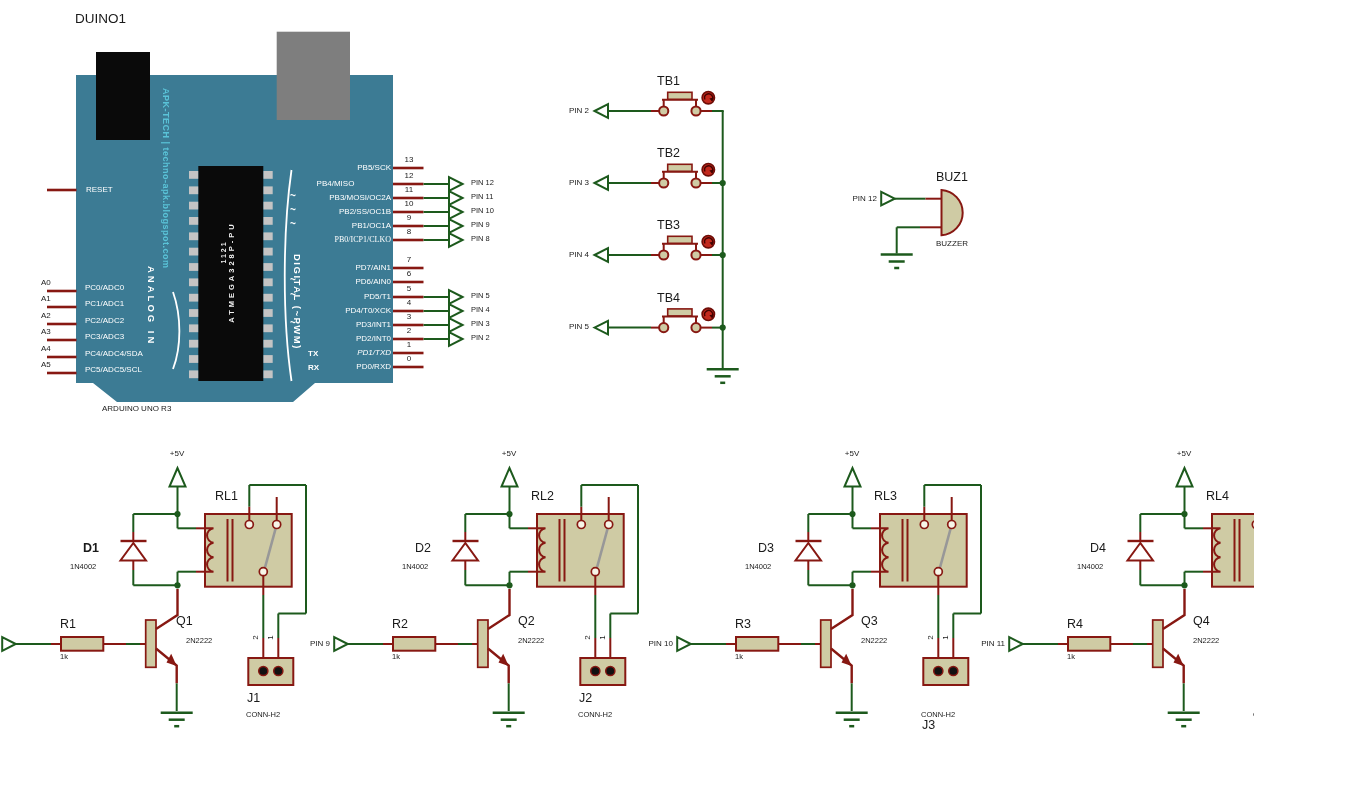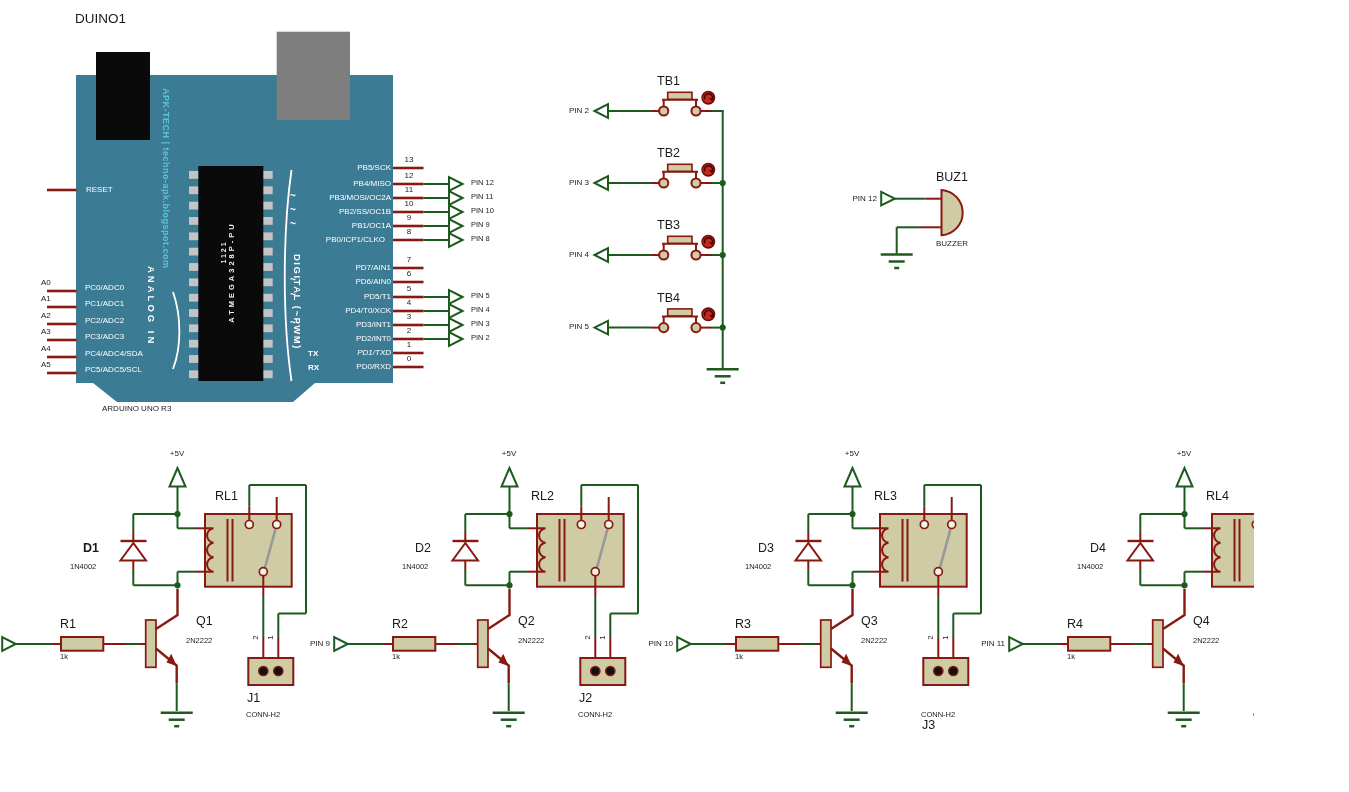--- a/index.html
+++ b/index.html
@@ -257,25 +257,25 @@
 <div class="lab" style="left:41px;top:344px;">A4</div>
 <div class="lab" style="left:41px;top:360px;">A5</div>
 <div class="lab wt" style="left:85px;top:283px;">PC0/ADC0</div>
 <div class="lab wt" style="left:85px;top:299px;">PC1/ADC1</div>
 <div class="lab wt" style="left:85px;top:316px;">PC2/ADC2</div>
 <div class="lab wt" style="left:85px;top:332px;">PC3/ADC3</div>
 <div class="lab wt" style="left:85px;top:349px;">PC4/ADC4/SDA</div>
 <div class="lab wt" style="left:85px;top:365px;">PC5/ADC5/SCL</div>
 
 <div class="lab wt ra" style="left:280px;top:163px;width:111px;">PB5/SCK</div>
-<div class="lab wt ra" style="left:280px;top:179px;width:111px;">PB4/MISO</div>
+<div class="lab wt ra" style="left:280px;top:179px;width:111px;text-align:center;">PB4/MISO</div>
 <div class="lab wt ra" style="left:280px;top:193px;width:111px;">PB3/MOSI/OC2A</div>
 <div class="lab wt ra" style="left:280px;top:207px;width:111px;">PB2/SS/OC1B</div>
 <div class="lab wt ra" style="left:280px;top:221px;width:111px;">PB1/OC1A</div>
-<div class="lab wt ra" style="left:274px;top:235px;width:111px;">PB0/ICP1/CLKO</div>
+<div class="lab wt ra" style="left:280px;top:235px;width:111px;font-family:Liberation Serif, serif;">PB0/ICP1/CLKO</div>
 <div class="lab wt ra" style="left:280px;top:263px;width:111px;">PD7/AIN1</div>
 <div class="lab wt ra" style="left:280px;top:277px;width:111px;">PD6/AIN0</div>
 <div class="lab wt ra" style="left:280px;top:292px;width:111px;">PD5/T1</div>
 <div class="lab wt ra" style="left:280px;top:306px;width:111px;">PD4/T0/XCK</div>
 <div class="lab wt ra" style="left:280px;top:320px;width:111px;">PD3/INT1</div>
 <div class="lab wt ra" style="left:280px;top:334px;width:111px;">PD2/INT0</div>
 <div class="lab wt ra" style="left:280px;top:348px;width:111px;font-style:italic;">PD1/TXD</div>
 <div class="lab wt ra" style="left:280px;top:362px;width:111px;">PD0/RXD</div>
 
 <div class="lab wt b ctr" style="left:287px;top:190px;width:12px;font-size:10px;">~</div>
@@ -322,21 +322,21 @@
 <div class="lab f12" style="left:936px;top:170px;">BUZ1</div>
 <div class="lab" style="left:936px;top:239px;">BUZZER</div>
 <div class="lab ra" style="left:835px;top:194px;width:42px;">PIN 12</div>
 
 <div class="lab ctr" style="left:157px;top:449px;width:40px;">+5V</div>
 <div class="lab f12" style="left:199px;top:489px;margin-left:16px;">RL1</div>
 <div class="lab f12" style="left:83px;top:541px;font-weight:bold;">D1</div>
 <div class="lab f7" style="left:70px;top:562.5px;">1N4002</div>
 <div class="lab f12" style="left:60px;top:617px;">R1</div>
 <div class="lab f7" style="left:60px;top:652.5px;">1k</div>
-<div class="lab f12" style="left:196px;top:614px;text-align:right;">Q1</div>
+<div class="lab f12" style="left:176px;top:614px;text-align:right;">Q1</div>
 <div class="lab f7" style="left:186px;top:636.5px;">2N2222</div>
 <div class="lab f12" style="left:247px;top:691px;">J1</div>
 <div class="lab f7" style="left:246px;top:711px;">CONN-H2</div>
 <div class="lab rot ctr" style="left:250px;top:633px;width:12px;">2</div>
 <div class="lab rot ctr" style="left:265px;top:633px;width:12px;">1</div>
 <div class="lab ra" style="left:-50px;top:639px;width:48px;"></div>
 
 <div class="lab ctr" style="left:489px;top:449px;width:40px;">+5V</div>
 <div class="lab f12" style="left:531px;top:489px;">RL2</div>
 <div class="lab f12" style="left:415px;top:541px;">D2</div>

